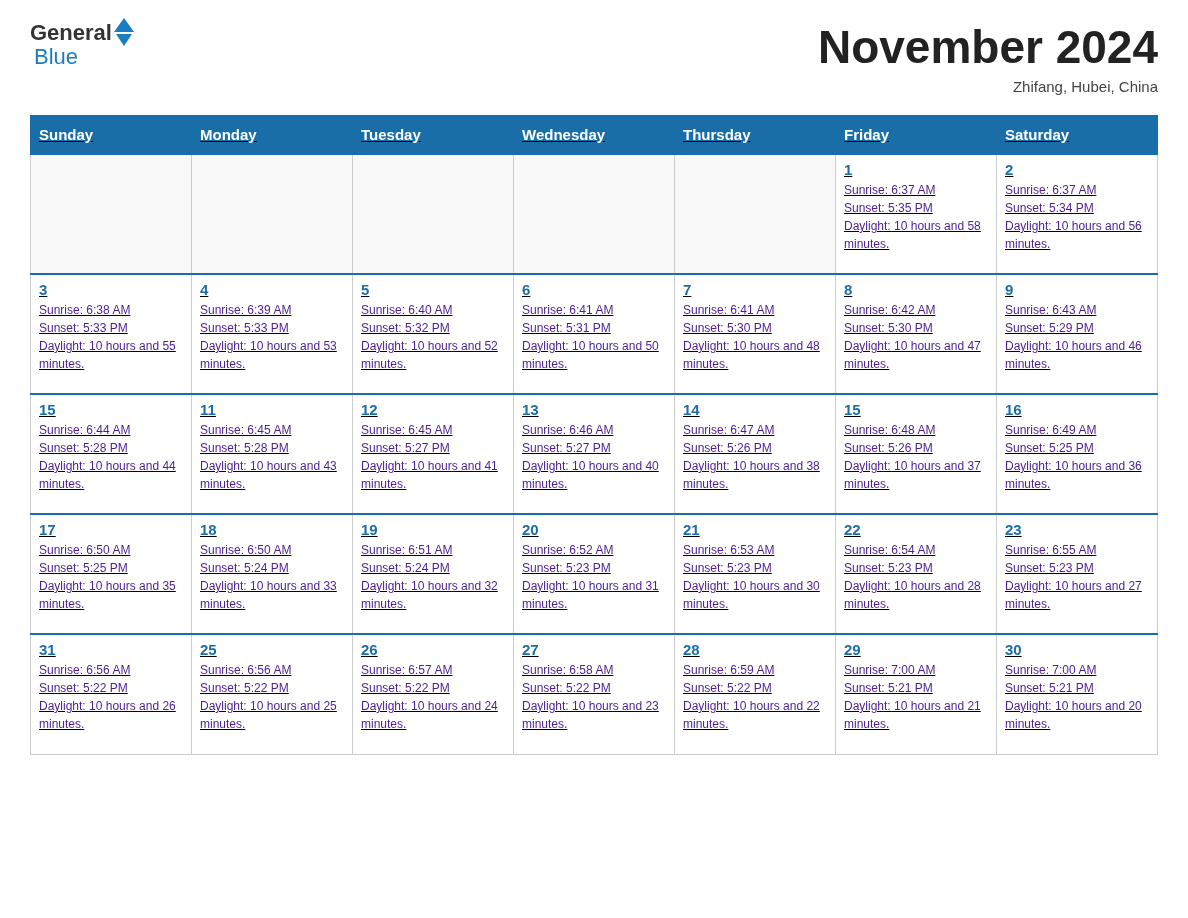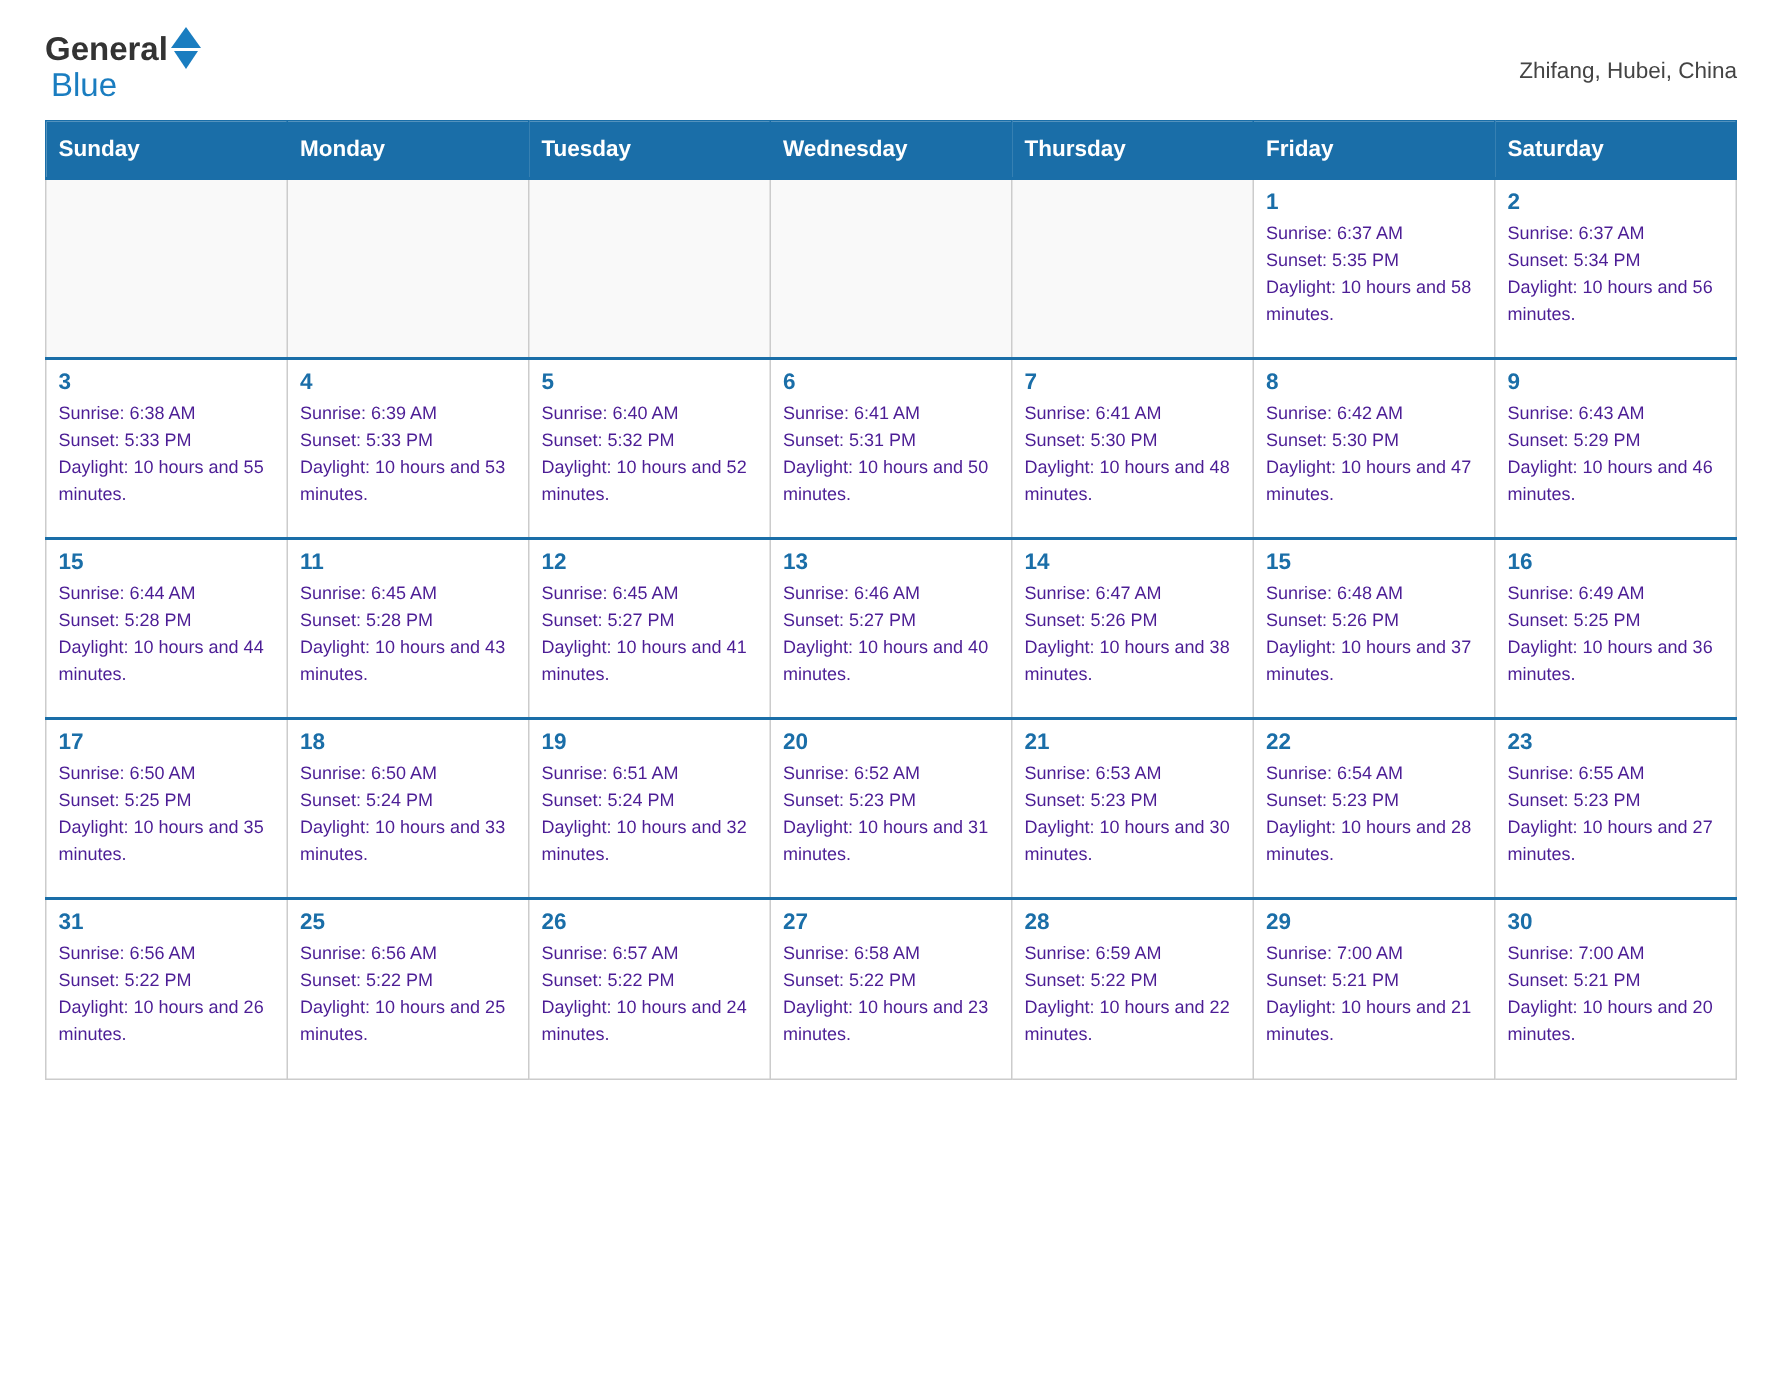--- a/index.html
+++ b/index.html
@@ -6,22 +6,22 @@
     body {
       font-family: Arial, sans-serif;
       background: #fff;
       padding: 20px 30px;
       width: 1188px;
       min-height: 918px;
     }
     .header {
       display: flex;
       justify-content: space-between;
-      align-items: center;
-      margin-bottom: 10px;
+      align-items: flex-start;
+      margin-bottom: 20px;
     }
     .logo {
       display: flex;
       align-items: center;
       gap: 4px;
     }
     .logo-text-general {
       font-size: 22px;
       font-weight: bold;
       color: #333;
@@ -75,20 +75,21 @@
       display: block;
       margin-bottom: 3px;
     }
     .day-info {
       font-size: 12px;
       color: #4c1d95;
       line-height: 1.5;
     }
     tr {
       border-bottom: 2px solid #1a6ea8;
+      text-decoration: underline;
     }
     tbody tr:last-child {
       border-bottom: none;
     }
     .empty-cell {
       background: #f9f9f9;
     }
   </style>
 </head>
 <body>
@@ -100,20 +101,21 @@
         <span class="logo-text-general">General</span>
         <div style="display:flex; flex-direction:column; align-items:center; margin-left:2px; margin-top:-2px;">
           <div style="width:0; height:0; border-left:10px solid transparent; border-right:10px solid transparent; border-bottom:14px solid #1a7dc0;"></div>
           <div style="width:0; height:0; border-left:8px solid transparent; border-right:8px solid transparent; border-top:12px solid #1a7dc0; margin-top:2px;"></div>
         </div>
       </div>
       <span class="logo-text-blue" style="margin-top:-2px; margin-left:4px;">Blue</span>
     </div>
   </div>
   <div class="title-block">
+    <div class="month-title">November 2024</div>
     <div class="location">Zhifang, Hubei, China</div>
   </div>
 </div>
 
 <table>
   <thead>
     <tr>
     <th>Sunday</th>
         <th>Monday</th>
         <th>Tuesday</th>

